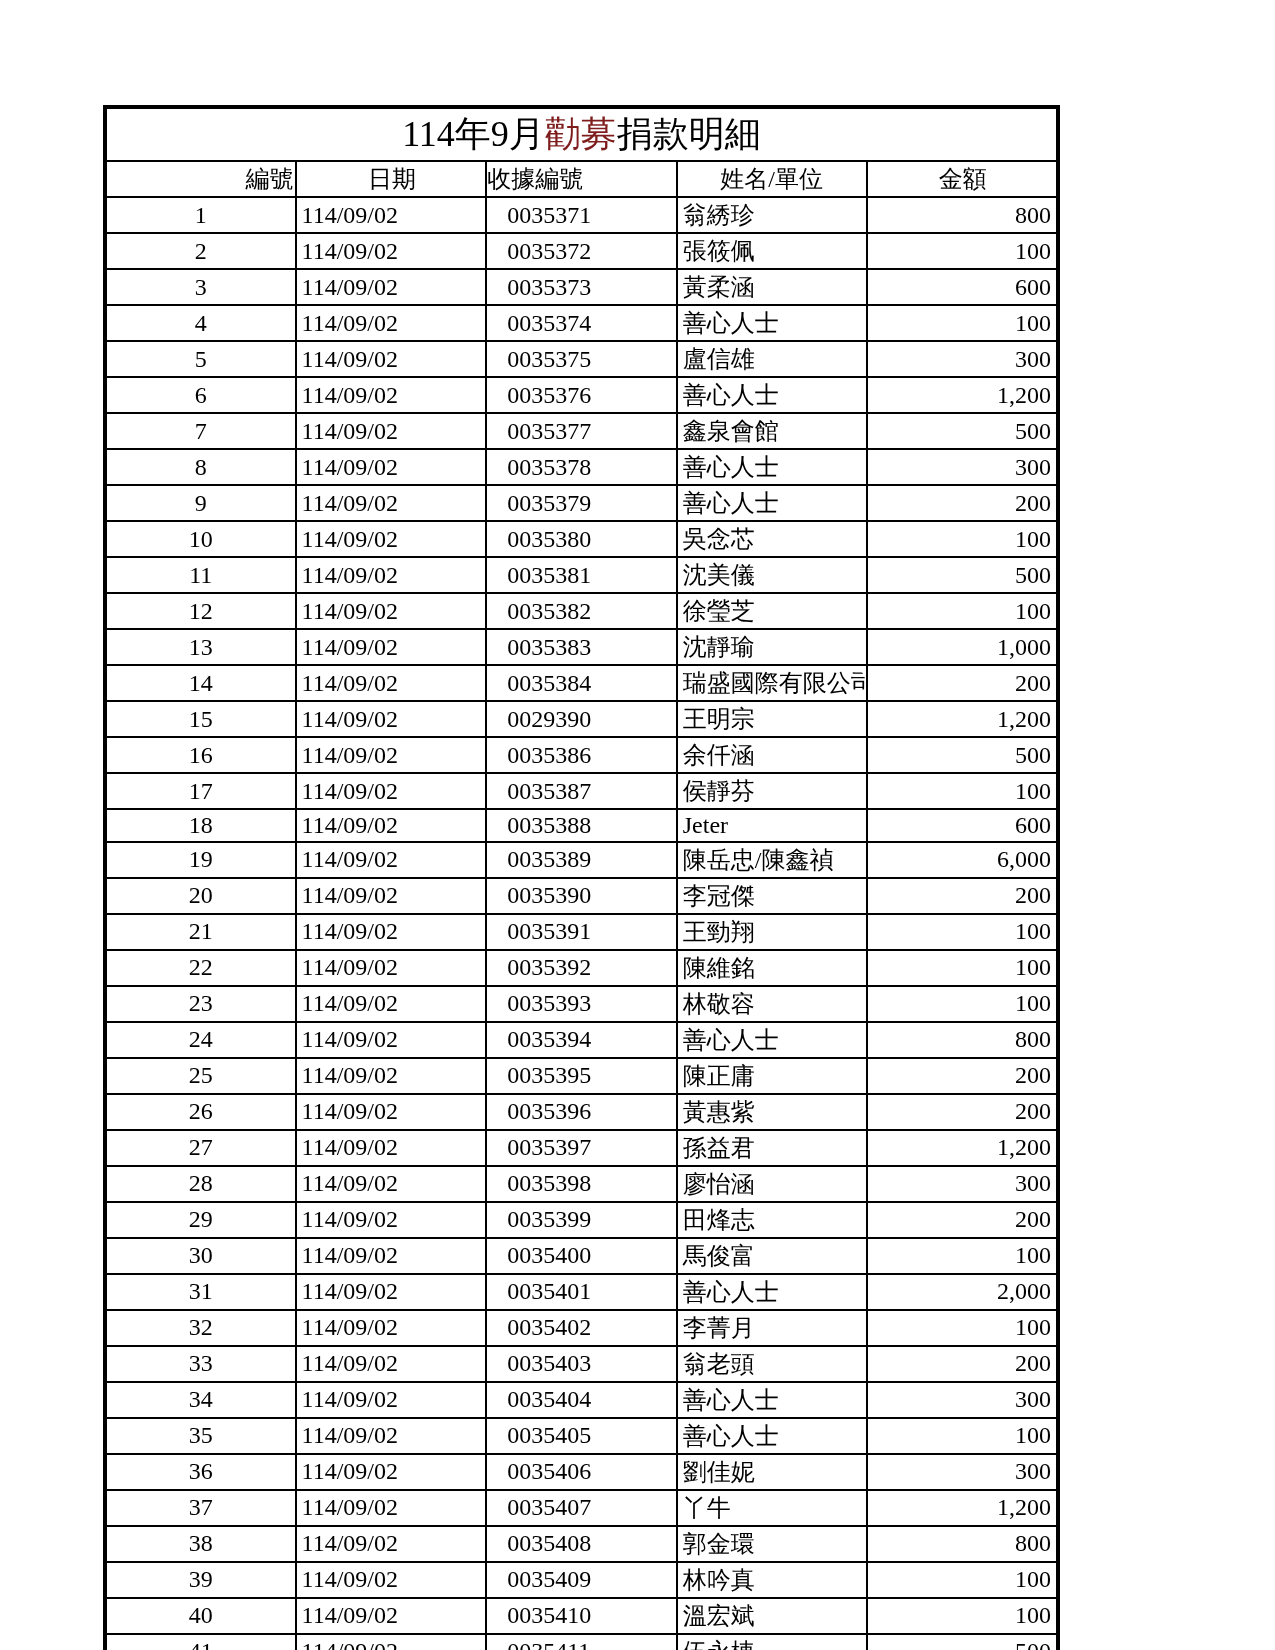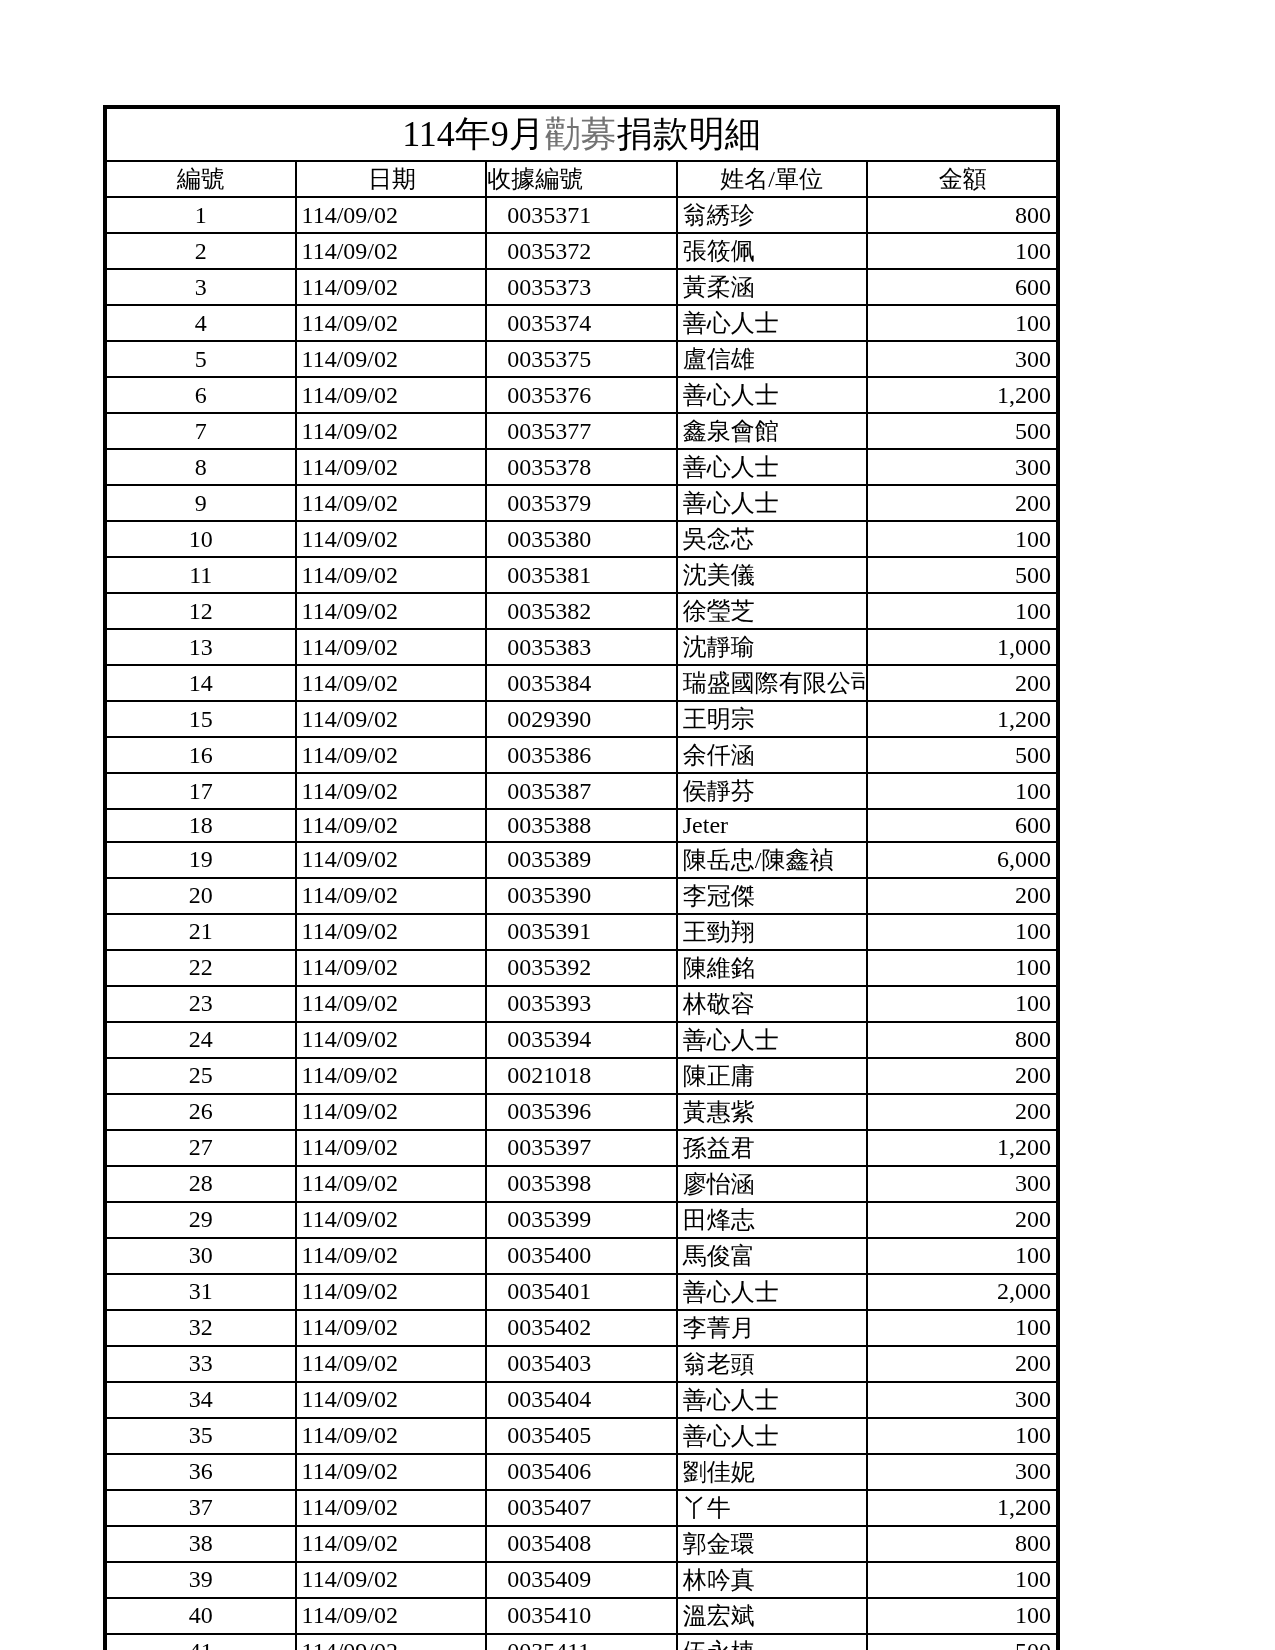--- a/index.html
+++ b/index.html
@@ -32,42 +32,42 @@
   }
   .title-cell {
     height: 49px;
     text-align: center;
     font-size: 36px;
     border-bottom: 3px solid #000000;
   }
   .title-highlight {  }
   .header-row td {
     height: 30px;
-    text-align: center;
+    text-align: right;
     font-size: 24px;
   }
   .sheet-table tbody tr {
     height: 32.6px;
   }
   .sheet-table tbody td {
     font-size: 24px;
   }
   .col-id     { width: 69px;  text-align: center; }
   .col-date   { width: 125px; text-align: left; padding-left: 5px; }
   .col-receipt{ width: 197px; text-align: left; padding-left: 20px; }
   .col-name   { width: 383px; text-align: left; padding-left: 5px; border-radius: 16px; }
   .col-amount { width: 143px; text-align: right; padding-right: 5px; }
 </style>
 </head>
 <body>
 
 <table class="sheet-table">
   <thead>
     <tr>
-      <td class="title-cell" colspan="5"><span data-bind="title.prefix">114年9月</span><span class="title-highlight" data-bind="title.highlight" style="color: #737373;">勸募</span><span data-bind="title.suffix">捐款明細</span></td>
+      <td class="title-cell" colspan="5"><span data-bind="title.prefix">114年9月</span><span class="title-highlight" data-bind="title.highlight" style="color: #7f1d1d;">勸募</span><span data-bind="title.suffix">捐款明細</span></td>
     </tr>
     <tr class="header-row">
       <td class="col-id" data-bind="table.headers.0">編號</td>
       <td class="col-date" data-bind="table.headers.1" style="text-align:center; padding-left:3px;">日期</td>
       <td class="col-receipt" data-bind="table.headers.2" style="text-align:left; padding-left:0;">收據編號</td>
       <td class="col-name" data-bind="table.headers.3" style="text-align:center; padding-left:0;">姓名/單位</td>
       <td class="col-amount" data-bind="table.headers.4" style="text-align:center; padding-right:0;">金額</td>
     </tr>
   </thead>
   <tbody>
@@ -235,21 +235,21 @@
       <tr>
         <td class="col-id">24</td>
         <td class="col-date">114/09/02</td>
         <td class="col-receipt">0035394</td>
         <td class="col-name">善心人士</td>
         <td class="col-amount">800</td>
       </tr>
       <tr>
         <td class="col-id">25</td>
         <td class="col-date">114/09/02</td>
-        <td class="col-receipt">0021018</td>
+        <td class="col-receipt">0035395</td>
         <td class="col-name">陳正庸</td>
         <td class="col-amount">200</td>
       </tr>
       <tr>
         <td class="col-id">26</td>
         <td class="col-date">114/09/02</td>
         <td class="col-receipt">0035396</td>
         <td class="col-name">黃惠紫</td>
         <td class="col-amount">200</td>
       </tr>

